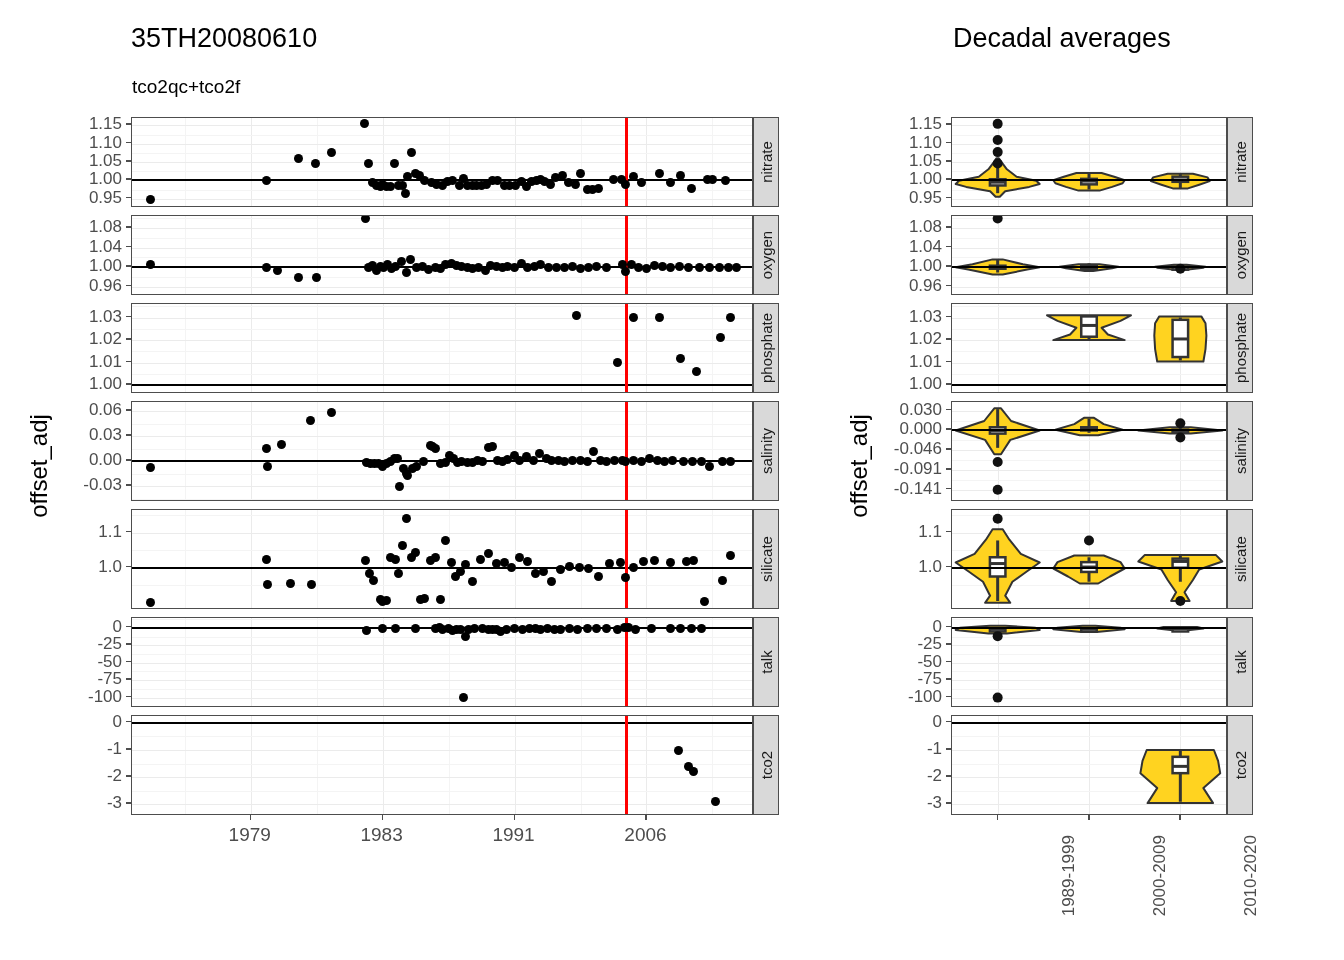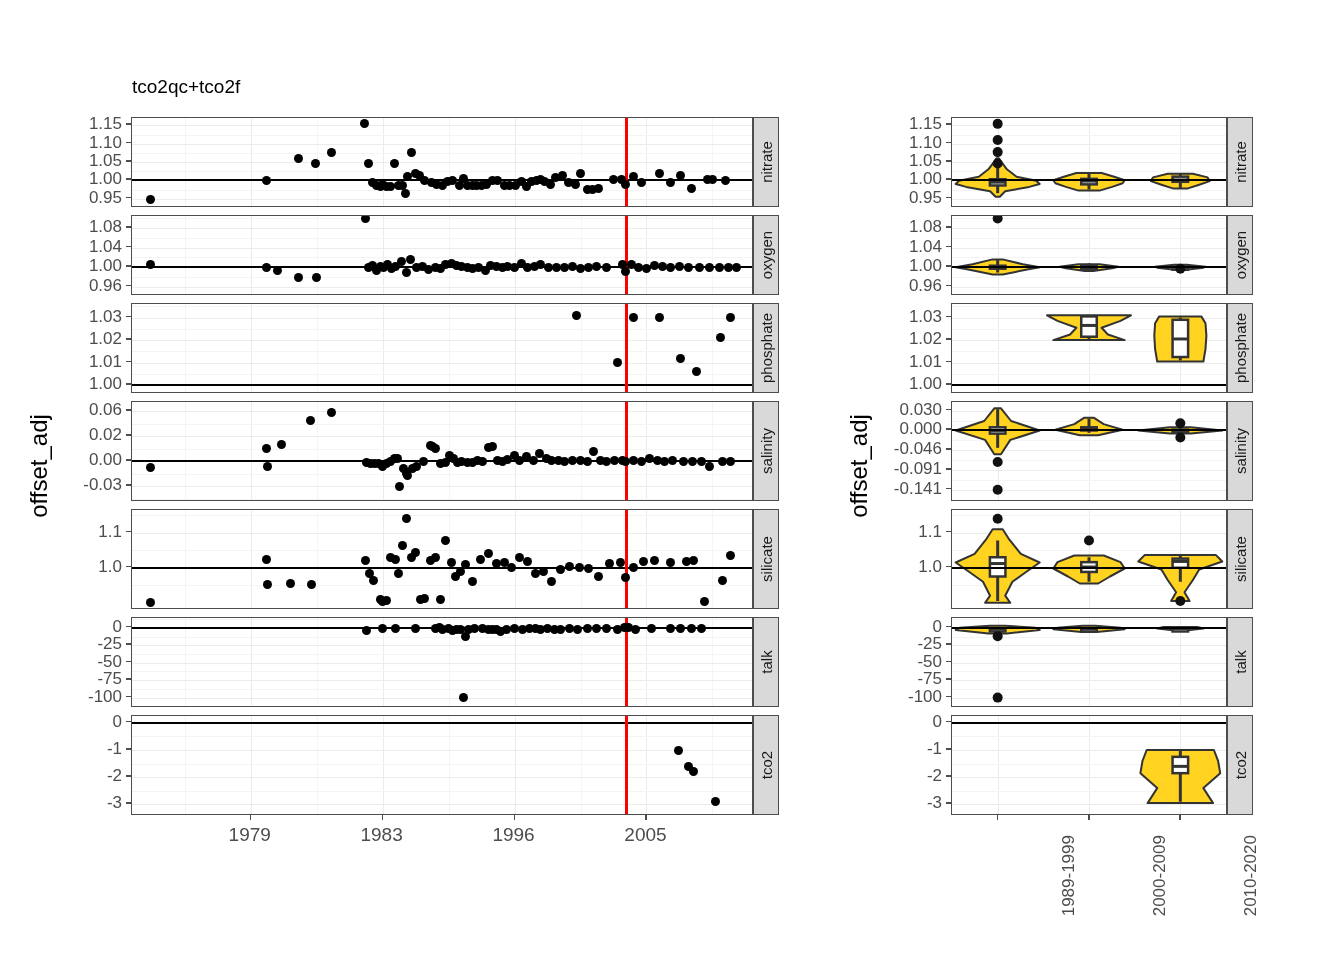--- a/index.html
+++ b/index.html
@@ -50,21 +50,23 @@
   .xtick-rot{position:absolute;font-size:17px;color:#4d4d4d;white-space:nowrap;
              transform-origin:100% 50%;transform:rotate(-90deg) translate(0,0);}
 
   svg{display:block;overflow:visible;}
 </style>
 </head>
 <body>
 
 <div class="root">
 
+  <div class="main-title" style="left:131px;top:23px;">35TH20080610</div>
   <div class="sub-title" style="left:132px;top:76px;">tco2qc+tco2f</div>
+  <div class="main-title" style="left:953px;top:23px;">Decadal averages</div>
 
   <div class="ylab" style="left:-36px;top:452px;width:150px;text-align:center;">offset_adj</div>
   <div class="ylab" style="left:784px;top:452px;width:150px;text-align:center;">offset_adj</div>
 
   <div class="panelcol" id="left-col" style="left:131px;top:117px;width:648px;">
       <div class="facetrow" style="left:0;top:0px;width:648px;height:90px;">
         <div class="plotarea">
           <div class="gl-v minor" style="left:52.76595744680851px;"></div>
           <div class="gl-v" style="left:118.72340425531915px;"></div>
           <div class="gl-v minor" style="left:184.68085106382978px;"></div>
@@ -852,21 +854,21 @@
     <div class="ytick" style="right:1222px;top:361.6666666666667px;">1.01</div>
     <div class="ytickmark" style="left:126px;top:360.6666666666667px;"></div>
     <div class="ytick" style="right:1222px;top:339.1025641025641px;">1.02</div>
     <div class="ytickmark" style="left:126px;top:338.1025641025641px;"></div>
     <div class="ytick" style="right:1222px;top:316.53846153846155px;">1.03</div>
     <div class="ytickmark" style="left:126px;top:315.53846153846155px;"></div>
     <div class="ytick" style="right:1222px;top:485.26751592356686px;">-0.03</div>
     <div class="ytickmark" style="left:126px;top:484.26751592356686px;"></div>
     <div class="ytick" style="right:1222px;top:460.29936305732485px;">0.00</div>
     <div class="ytickmark" style="left:126px;top:459.29936305732485px;"></div>
-    <div class="ytick" style="right:1222px;top:435.3312101910828px;">0.02</div>
+    <div class="ytick" style="right:1222px;top:435.3312101910828px;">0.03</div>
     <div class="ytickmark" style="left:126px;top:434.3312101910828px;"></div>
     <div class="ytick" style="right:1222px;top:410.3630573248408px;">0.06</div>
     <div class="ytickmark" style="left:126px;top:409.3630573248408px;"></div>
     <div class="ytick" style="right:1222px;top:566.75px;">1.0</div>
     <div class="ytickmark" style="left:126px;top:565.75px;"></div>
     <div class="ytick" style="right:1222px;top:531.75px;">1.1</div>
     <div class="ytickmark" style="left:126px;top:530.75px;"></div>
     <div class="ytick" style="right:1222px;top:696.6190476190476px;">-100</div>
     <div class="ytickmark" style="left:126px;top:695.6190476190476px;"></div>
     <div class="ytick" style="right:1222px;top:679.1587301587301px;">-75</div>
@@ -883,23 +885,23 @@
     <div class="ytickmark" style="left:126px;top:775.25px;"></div>
     <div class="ytick" style="right:1222px;top:749.0277777777778px;">-1</div>
     <div class="ytickmark" style="left:126px;top:748.0277777777778px;"></div>
     <div class="ytick" style="right:1222px;top:721.8055555555555px;">0</div>
     <div class="ytickmark" style="left:126px;top:720.8055555555555px;"></div>
     <div class="xtickmark" style="left:249.72340425531917px;top:815px;"></div>
     <div class="xtick" style="left:249.72340425531917px;top:824px;">1979</div>
     <div class="xtickmark" style="left:381.63829787234044px;top:815px;"></div>
     <div class="xtick" style="left:381.63829787234044px;top:824px;">1983</div>
     <div class="xtickmark" style="left:513.5531914893618px;top:815px;"></div>
-    <div class="xtick" style="left:513.5531914893618px;top:824px;">1996</div>
+    <div class="xtick" style="left:513.5531914893618px;top:824px;">1991</div>
     <div class="xtickmark" style="left:645.468085106383px;top:815px;"></div>
-    <div class="xtick" style="left:645.468085106383px;top:824px;">2005</div>
+    <div class="xtick" style="left:645.468085106383px;top:824px;">2006</div>
     <div class="ytick" style="right:402px;top:197.66666666666669px;">0.95</div>
     <div class="ytickmark" style="left:946px;top:196.66666666666669px;"></div>
     <div class="ytick" style="right:402px;top:179.33333333333334px;">1.00</div>
     <div class="ytickmark" style="left:946px;top:178.33333333333334px;"></div>
     <div class="ytick" style="right:402px;top:160.99999999999997px;">1.05</div>
     <div class="ytickmark" style="left:946px;top:159.99999999999997px;"></div>
     <div class="ytick" style="right:402px;top:142.66666666666663px;">1.10</div>
     <div class="ytickmark" style="left:946px;top:141.66666666666663px;"></div>
     <div class="ytick" style="right:402px;top:124.33333333333334px;">1.15</div>
     <div class="ytickmark" style="left:946px;top:123.33333333333334px;"></div>

